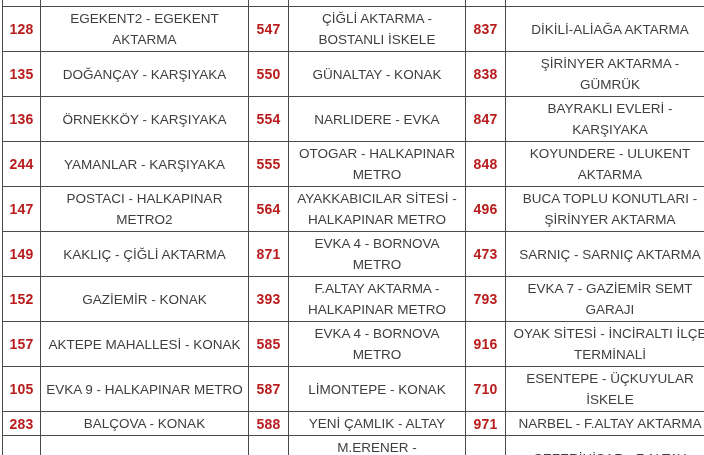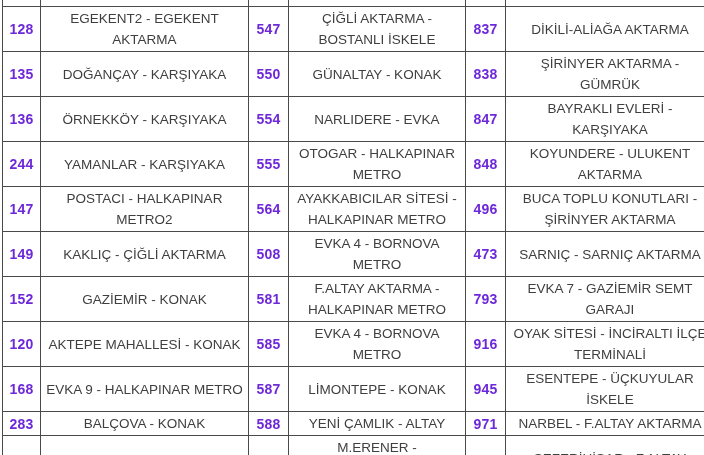--- a/index.html
+++ b/index.html
@@ -29,21 +29,21 @@
     overflow: hidden;
   }
   tr.spacer-row td {
     height: 8px;
     padding: 0;
     border-top: none;
   }
   td.num {
     font-weight: 700;
     font-size: 14px;
-    color: #6d28d9;
+    color: #b91c1c;
     letter-spacing: 0.2px;
     margin-top: 16px;
   }
   td.route {
     font-size: 13.5px;
     color: #3f3f3f;
     white-space: pre-line;
     line-height: 21px;
   }
 </style>
@@ -112,50 +112,50 @@
           <td class="num">564</td>
           <td class="route">AYAKKABICILAR SİTESİ -
 HALKAPINAR METRO</td>
           <td class="num">496</td>
           <td class="route">BUCA TOPLU KONUTLARI -
 ŞİRİNYER AKTARMA</td>
         </tr>
         <tr>
           <td class="num">149</td>
           <td class="route">KAKLIÇ - ÇİĞLİ AKTARMA</td>
-          <td class="num">508</td>
+          <td class="num">871</td>
           <td class="route">EVKA 4 - BORNOVA METRO</td>
           <td class="num">473</td>
           <td class="route">SARNIÇ - SARNIÇ AKTARMA</td>
         </tr>
         <tr>
           <td class="num">152</td>
           <td class="route">GAZİEMİR - KONAK</td>
-          <td class="num">581</td>
+          <td class="num">393</td>
           <td class="route">F.ALTAY AKTARMA -
 HALKAPINAR METRO</td>
           <td class="num">793</td>
           <td class="route">EVKA 7 - GAZİEMİR SEMT
 GARAJI</td>
         </tr>
         <tr>
-          <td class="num">120</td>
+          <td class="num">157</td>
           <td class="route">AKTEPE MAHALLESİ - KONAK</td>
           <td class="num">585</td>
           <td class="route">EVKA 4 - BORNOVA METRO</td>
           <td class="num">916</td>
           <td class="route">OYAK SİTESİ - İNCİRALTI İLÇE
 TERMİNALİ</td>
         </tr>
         <tr>
-          <td class="num">168</td>
+          <td class="num">105</td>
           <td class="route">EVKA 9 - HALKAPINAR METRO</td>
           <td class="num">587</td>
           <td class="route">LİMONTEPE - KONAK</td>
-          <td class="num">945</td>
+          <td class="num">710</td>
           <td class="route">ESENTEPE - ÜÇKUYULAR
 İSKELE</td>
         </tr>
         <tr>
           <td class="num">283</td>
           <td class="route">BALÇOVA - KONAK</td>
           <td class="num">588</td>
           <td class="route">YENİ ÇAMLIK - ALTAY</td>
           <td class="num">971</td>
           <td class="route">NARBEL - F.ALTAY AKTARMA</td>

